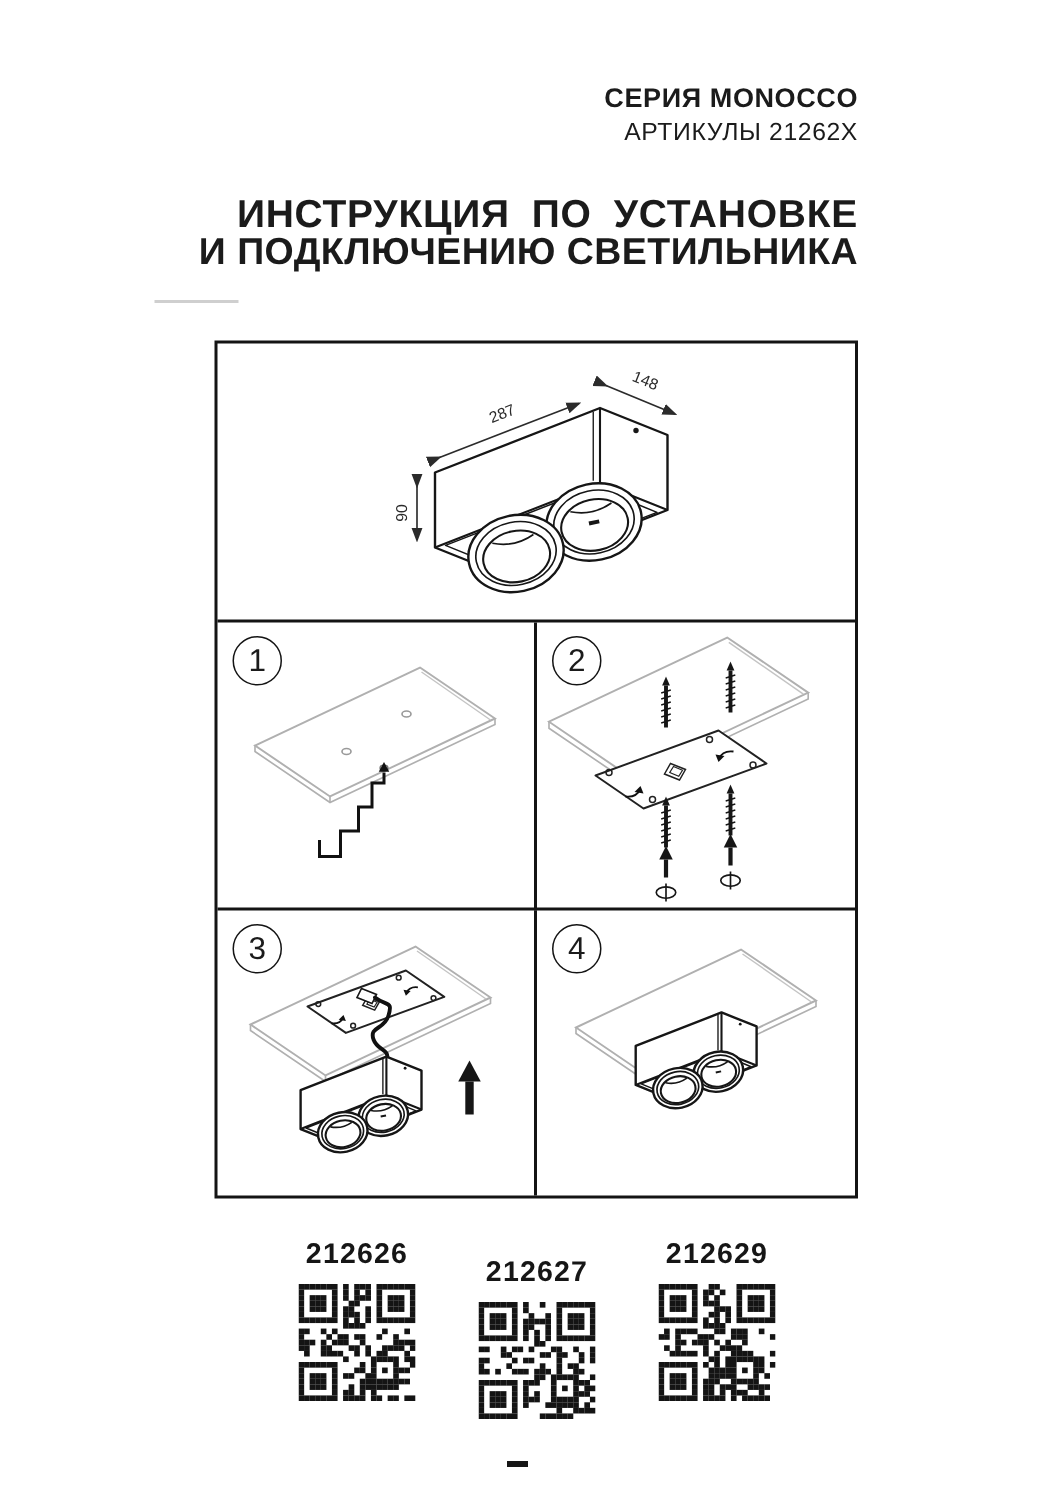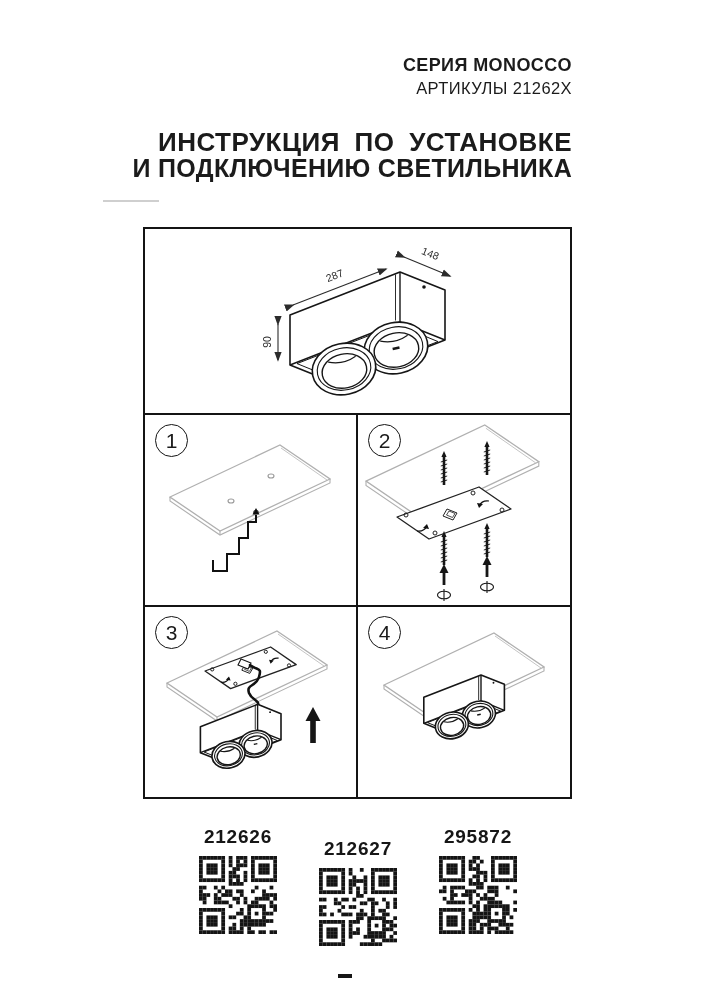--- a/index.html
+++ b/index.html
@@ -646,21 +646,21 @@
           <rect x="22.29" y="74.29" width="3.76" height="3.76" fill="#141414"></rect>
           <rect x="40.86" y="74.29" width="3.76" height="3.76" fill="#141414"></rect>
           <rect x="44.57" y="74.29" width="3.76" height="3.76" fill="#141414"></rect>
           <rect x="48.29" y="74.29" width="3.76" height="3.76" fill="#141414"></rect>
           <rect x="52.00" y="74.29" width="3.76" height="3.76" fill="#141414"></rect>
           <rect x="55.71" y="74.29" width="3.76" height="3.76" fill="#141414"></rect>
           <rect x="59.43" y="74.29" width="3.76" height="3.76" fill="#141414"></rect>
         </svg>
     </div>
     <div class="qr-item qi2">
-      <div class="num">295872</div>
+      <div class="num">212629</div>
       <svg width="78" height="78">
           <rect width="78" height="78" fill="#ffffff"></rect>
           <rect x="0.00" y="0.00" width="3.76" height="3.76" fill="#141414"></rect>
           <rect x="3.71" y="0.00" width="3.76" height="3.76" fill="#141414"></rect>
           <rect x="7.43" y="0.00" width="3.76" height="3.76" fill="#141414"></rect>
           <rect x="11.14" y="0.00" width="3.76" height="3.76" fill="#141414"></rect>
           <rect x="14.86" y="0.00" width="3.76" height="3.76" fill="#141414"></rect>
           <rect x="18.57" y="0.00" width="3.76" height="3.76" fill="#141414"></rect>
           <rect x="22.29" y="0.00" width="3.76" height="3.76" fill="#141414"></rect>
           <rect x="33.43" y="0.00" width="3.76" height="3.76" fill="#141414"></rect>

